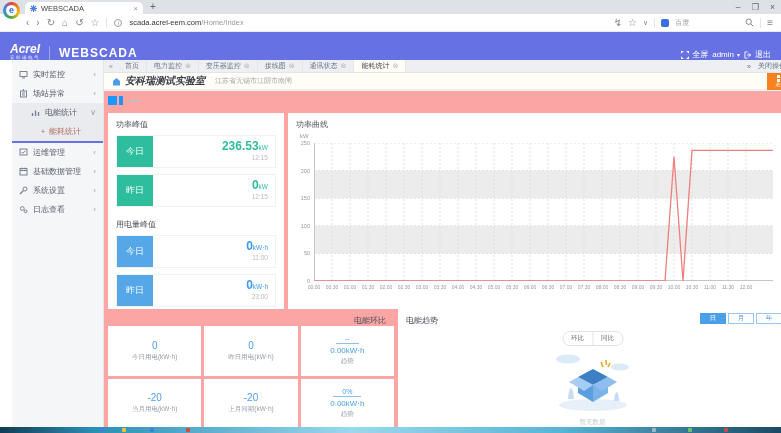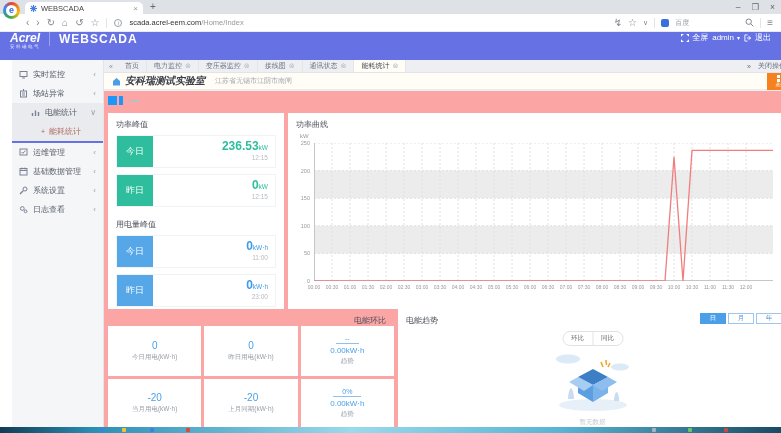--- a/index.html
+++ b/index.html
@@ -30,21 +30,21 @@
   .info-i { width:8px; height:8px; border:1px solid #9aa0a6; border-radius:50%; font-size:6px;
     line-height:7px; text-align:center; color:#9aa0a6; font-style:italic; }
   .url { font-size:7.5px; color:#333; }
   .url .path { color:#999; }
   .nav-right { margin-left:auto; display:flex; align-items:center; gap:6px; padding-right:8px; }
   .se-icon { width:8px; height:8px; background:#3b6fe0; border-radius:2px; }
   .se-name { font-size:7px; color:#9aa0a6; }
   .searchgap { width:44px; }
   
   .appheader { position:absolute; left:0; top:32px; width:781px; height:28px; background:#6672e3;
-    color:#fff; display:flex; align-items:flex-start; padding:0 10px; }
+    color:#fff; display:flex; align-items:flex-end; padding:0 10px; }
   .logo-block { display:flex; flex-direction:column; line-height:1; }
   .logo-main { font-size:12px; font-weight:bold; font-style:italic; }
   .logo-sub { font-size:4.5px; letter-spacing:1.5px; margin-top:1px; opacity:.85; }
   .hdr-divider { width:1px; height:14px; background:rgba(255,255,255,.35); margin:0 9px; }
   .product { font-size:12px; font-weight:bold; letter-spacing:1px; }
   .hdr-right { margin-left:auto; display:flex; align-items:center; gap:4px; font-size:8px; }
   .hdr-item { display:flex; align-items:center; gap:3px; }
   
   .body { position:absolute; left:12px; top:60px; width:781px; height:367px; display:flex; }
   .sidebar { width:92px; background:#f5f6f8; border-right:1px solid #e3e5e9; padding-top:5px; }

